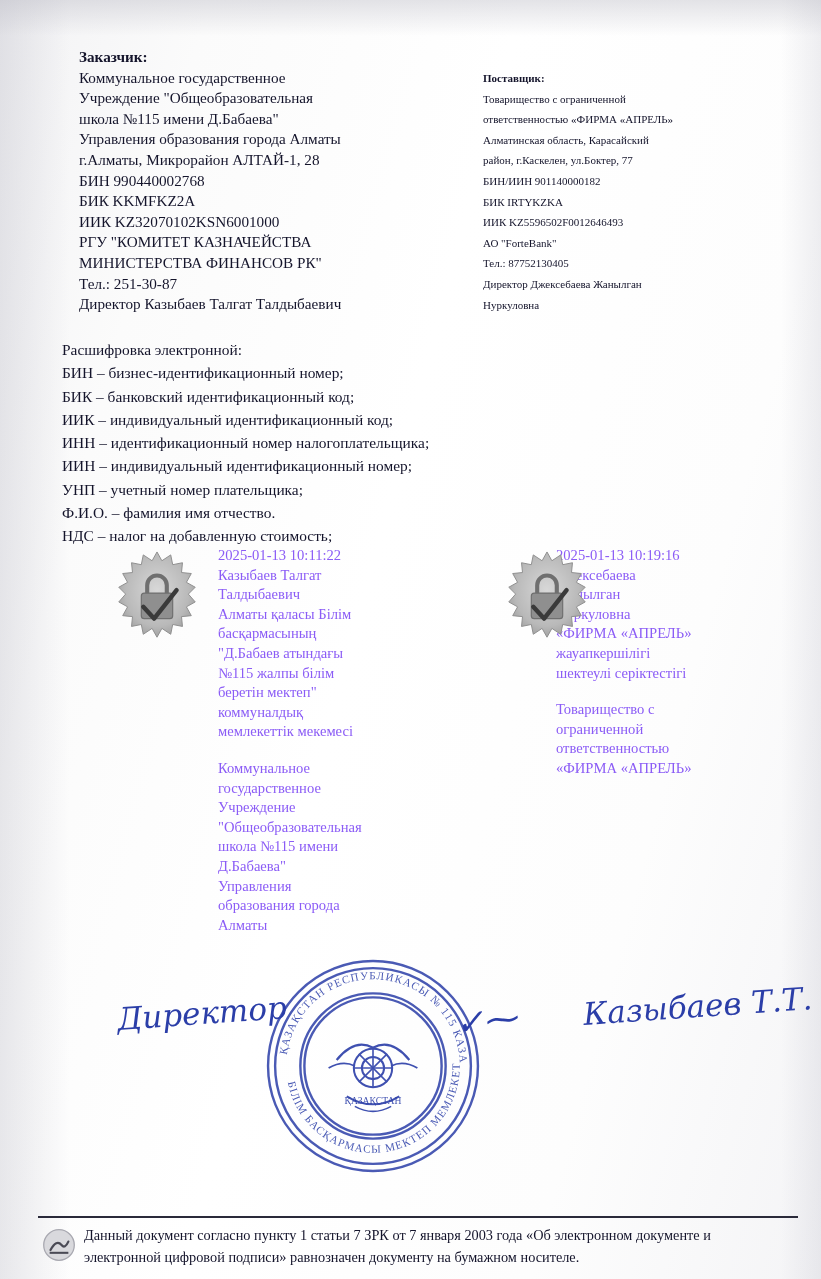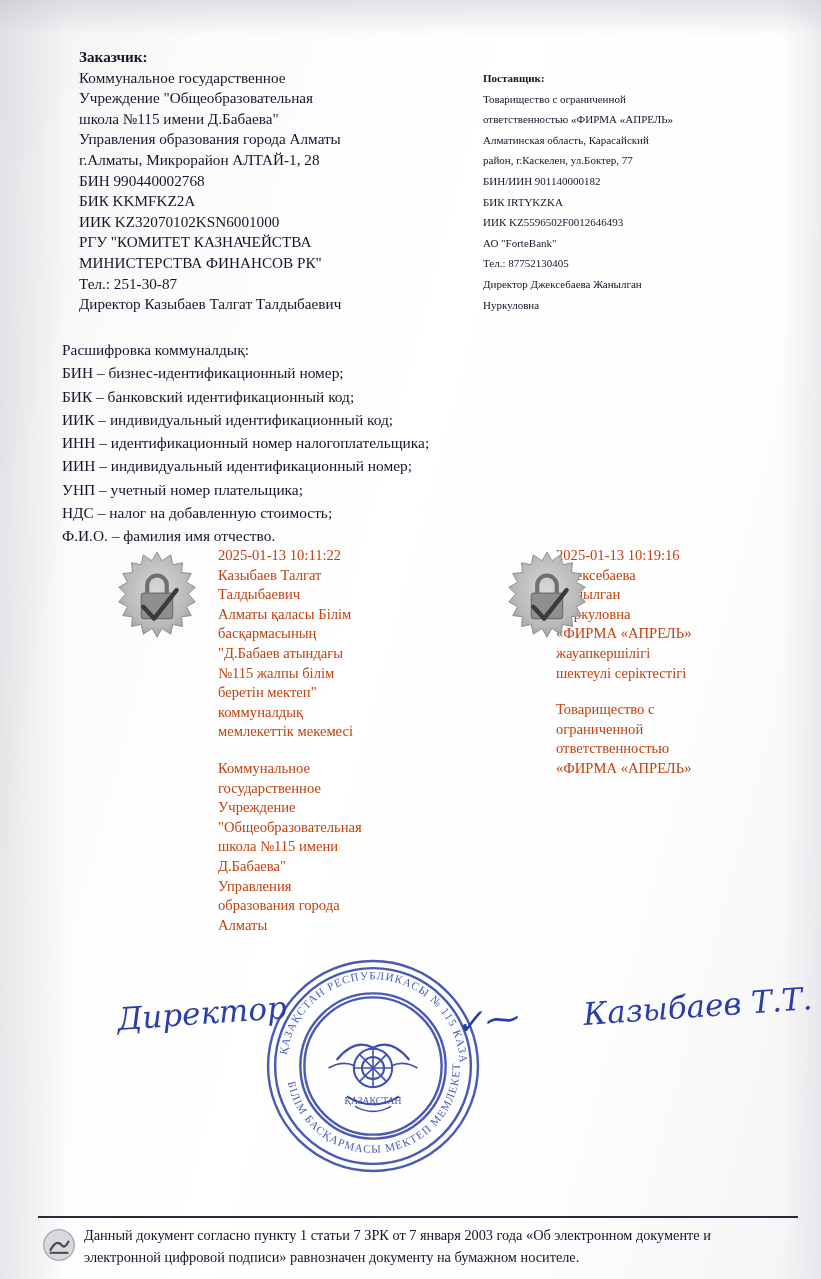--- a/index.html
+++ b/index.html
@@ -94,21 +94,21 @@
     position: absolute;
     left: 0;
     top: 4px;
     width: 98px;
     height: 98px;
   }
   .sig-text {
     margin-left: 110px;
     font-size: 14.6px;
     line-height: 19.6px;
-    color: #c2410c;
+    color: #8b5cf6;
   }
   .sig-text .tline { display: block; }
   .sig-text .gap { display: block; height: 17px; }
 
   .sig-text-right {
     margin-left: 58px;
   }
 
   
   .handwrite {
@@ -207,29 +207,29 @@
     <span class="party-line">БИН/ИИН 901140000182</span>
     <span class="party-line">БИК IRTYKZKA</span>
     <span class="party-line">ИИК KZ5596502F0012646493</span>
     <span class="party-line">АО "ForteBank"</span>
     <span class="party-line">Тел.: 87752130405</span>
     <span class="party-line">Директор Джексебаева Жанылган</span>
     <span class="party-line">Нуркуловна</span>
   </div>
 
   <div class="abbr-block">
-    <span class="abbr-line">Расшифровка коммуналдық:</span>
+    <span class="abbr-line">Расшифровка электронной:</span>
     <span class="abbr-line">БИН – бизнес-идентификационный номер;</span>
     <span class="abbr-line">БИК – банковский идентификационный код;</span>
     <span class="abbr-line">ИИК – индивидуальный идентификационный код;</span>
     <span class="abbr-line">ИНН – идентификационный номер налогоплательщика;</span>
     <span class="abbr-line">ИИН – индивидуальный идентификационный номер;</span>
     <span class="abbr-line">УНП – учетный номер плательщика;</span>
+    <span class="abbr-line">Ф.И.О. – фамилия имя отчество.</span>
     <span class="abbr-line">НДС – налог на добавленную стоимость;</span>
-    <span class="abbr-line">Ф.И.О. – фамилия имя отчество.</span>
   </div>
 
   <div class="sig-wrap-left">
     <div class="sig-row">
       <svg class="seal-stamp" viewBox="0 0 100 100">
         <defs>
           <radialGradient id="sealgA" cx="50%" cy="45%" r="60%">
             <stop offset="0%" stop-color="#d8d8d8"></stop>
             <stop offset="70%" stop-color="#b9b9b9"></stop>
             <stop offset="100%" stop-color="#9a9a9a"></stop>

